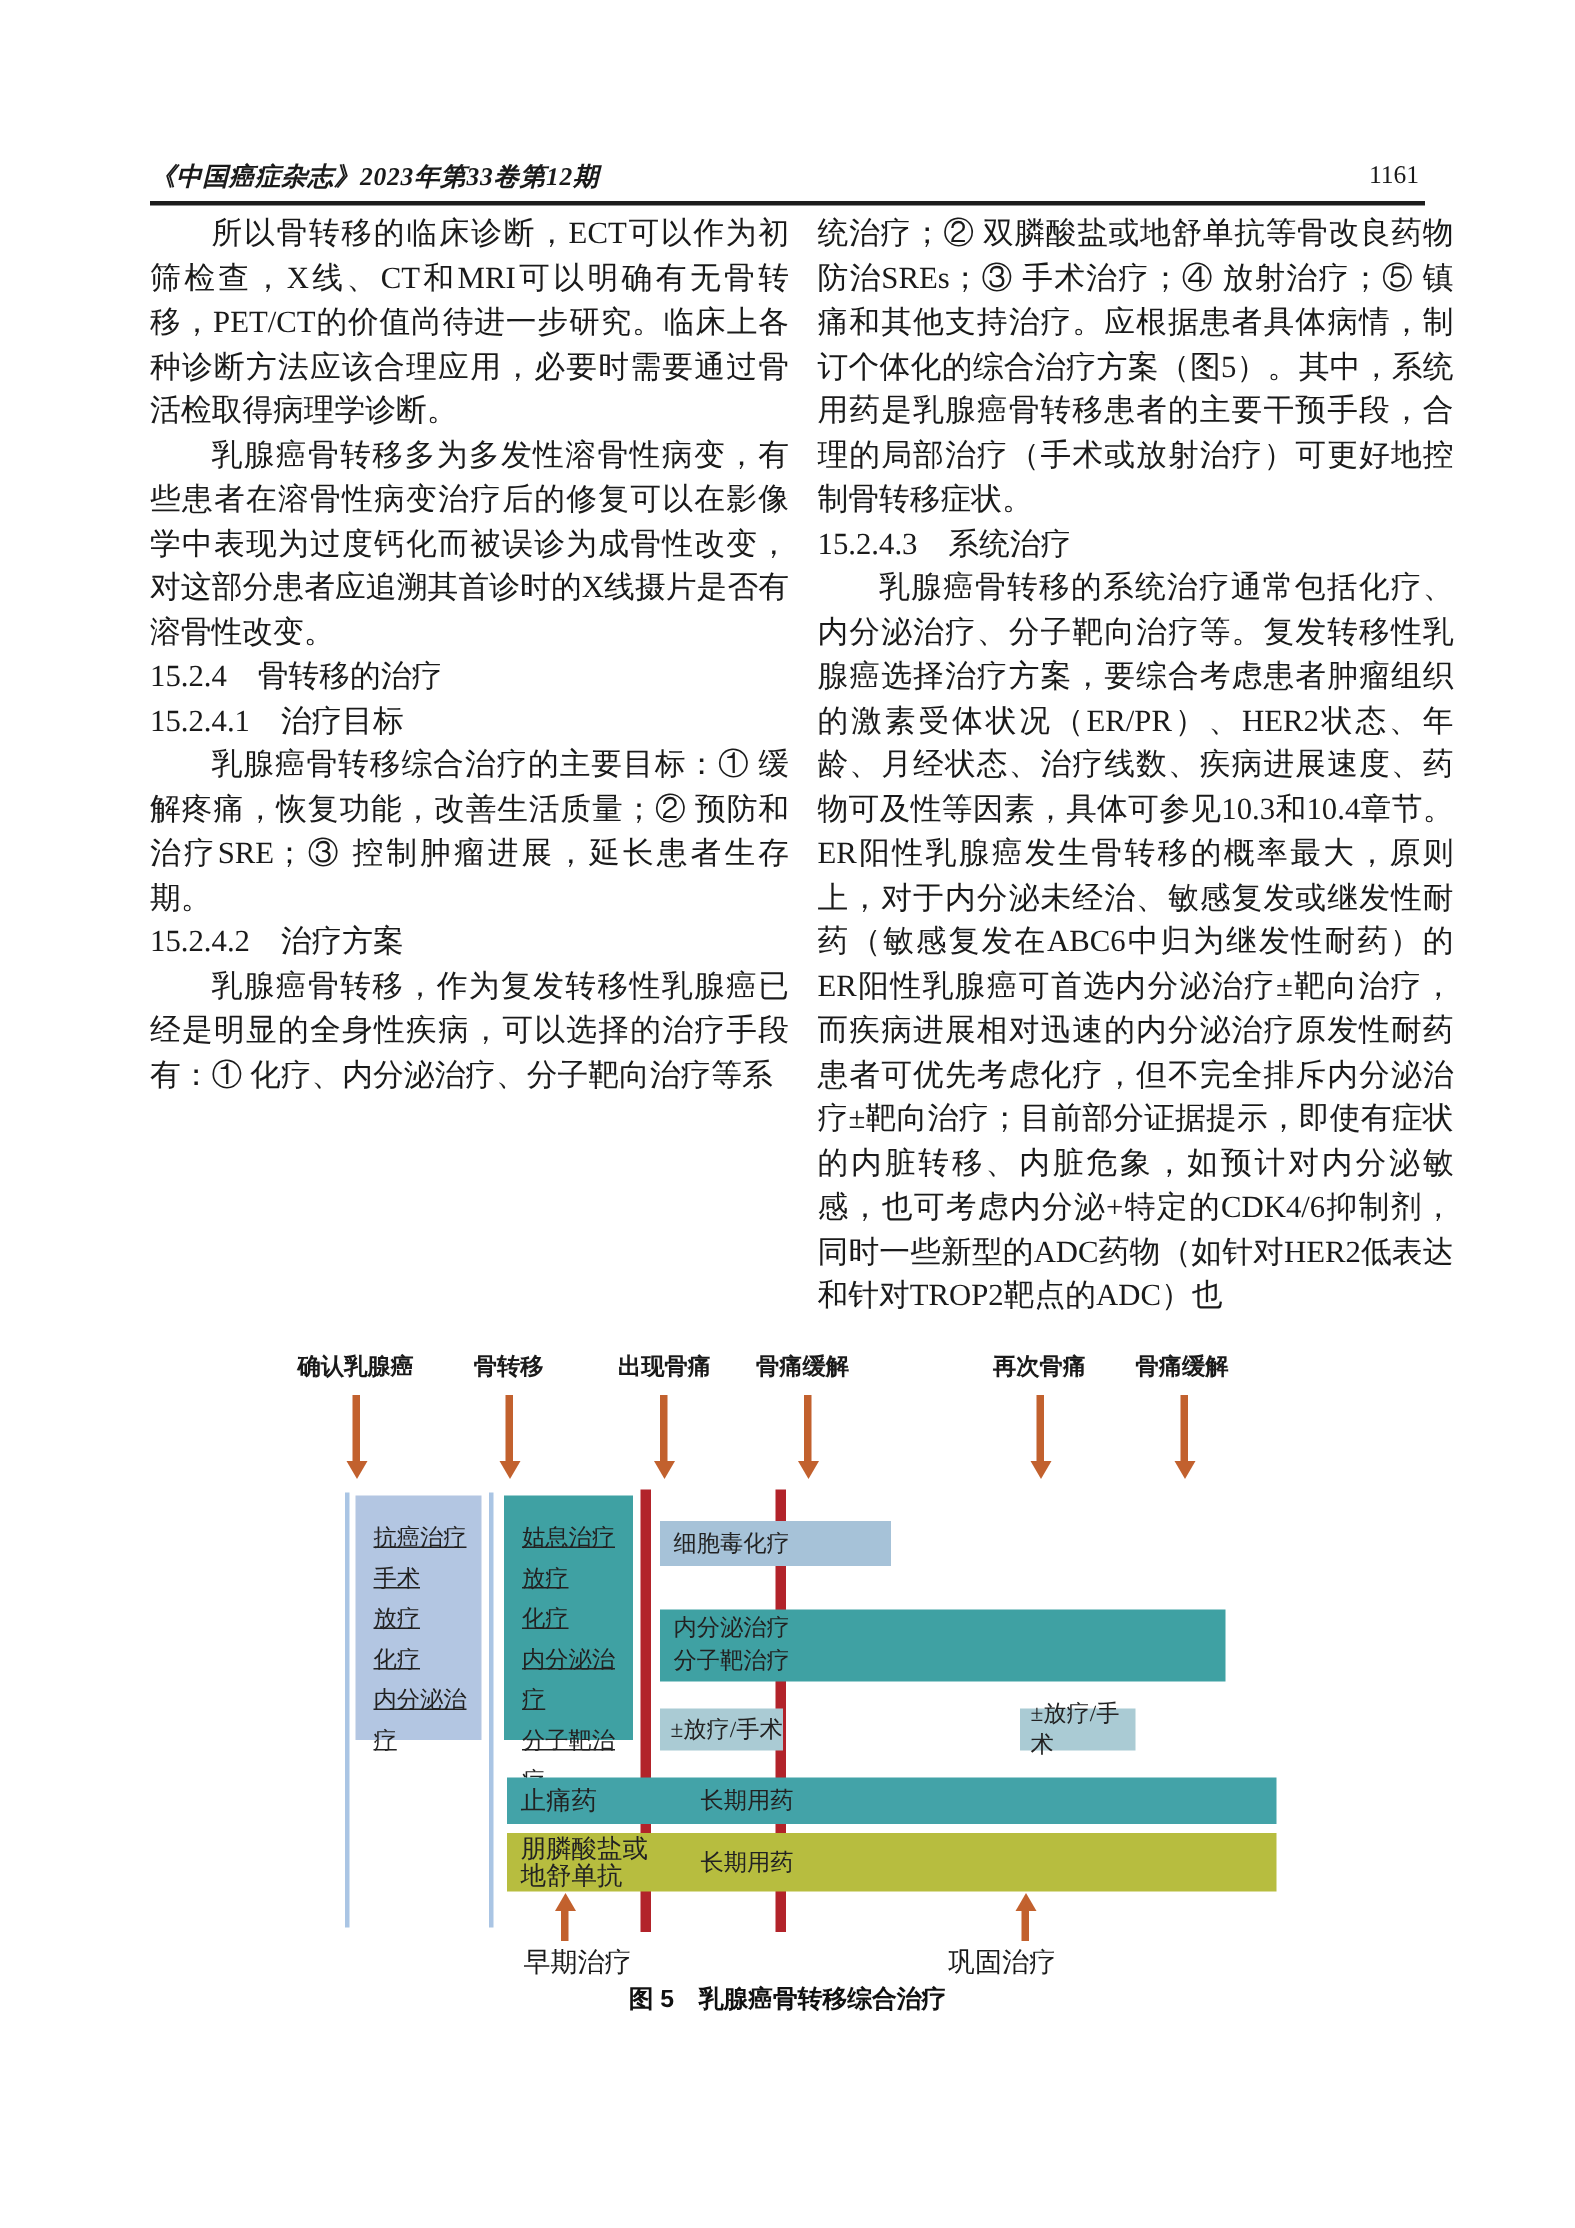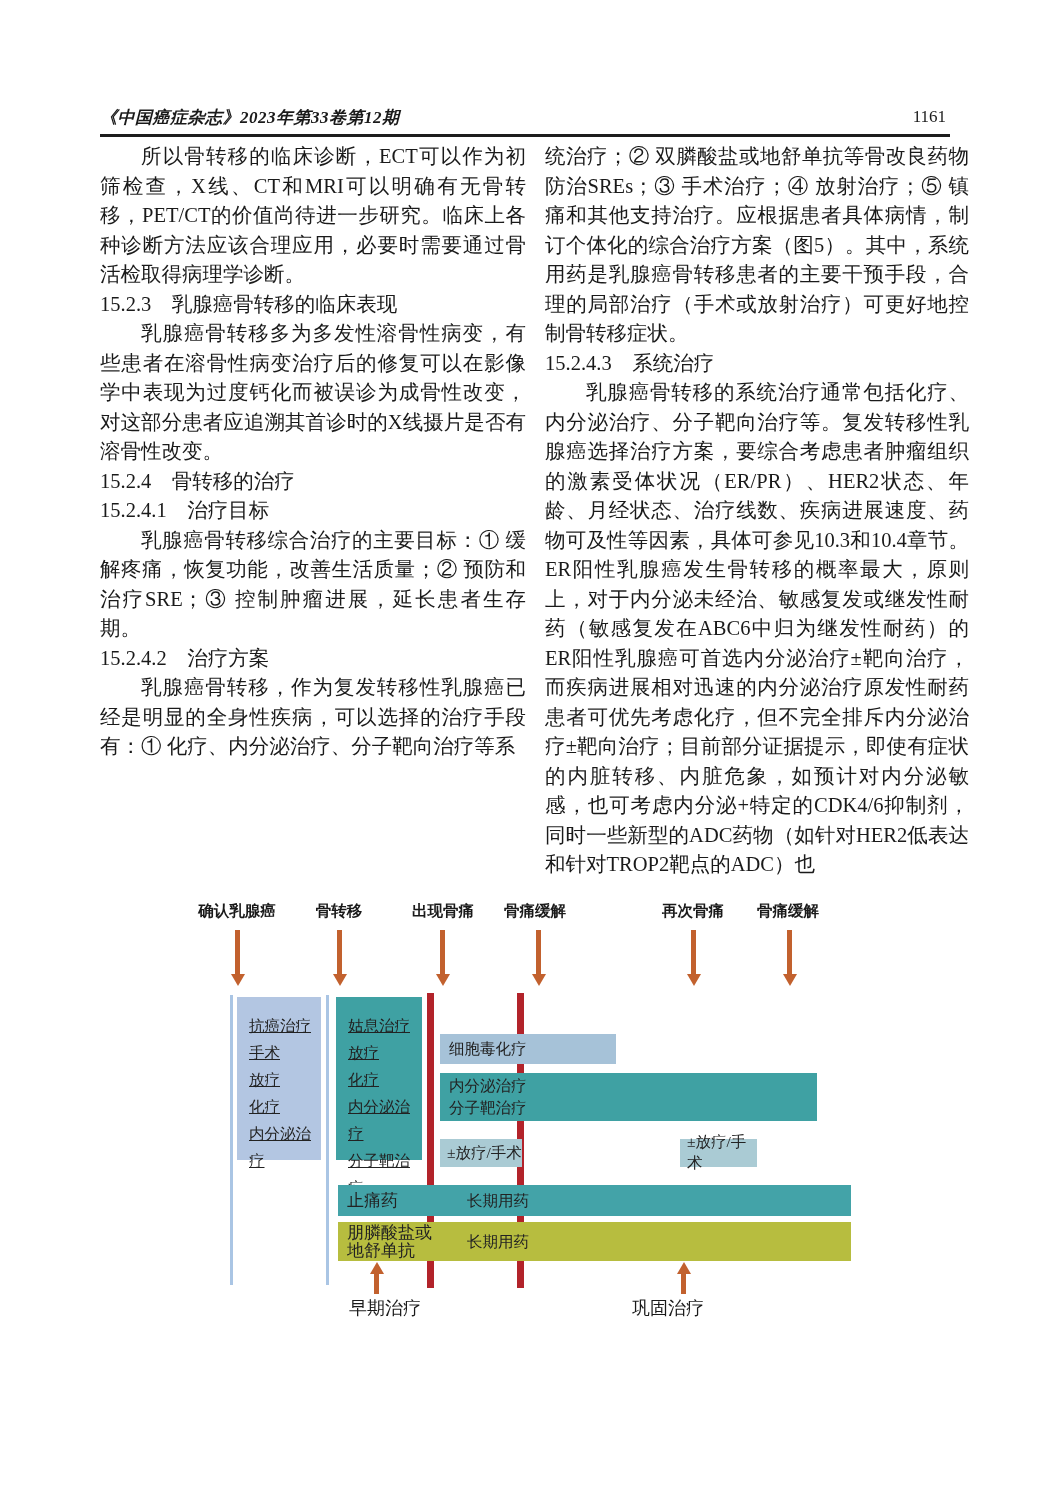--- a/index.html
+++ b/index.html
@@ -26,21 +26,21 @@
   .dn { position:absolute; top:37px; height:44px; width:5px; background:var(--orange,#c2612e); }
   .dn::after { content:""; position:absolute; left:50%; bottom:-12px; transform:translateX(-50%);
                width:0; height:0; border:7px solid transparent; border-bottom:0;
                border-top:12px solid var(--orange,#c2612e); }
   .vline { position:absolute; top:102px; width:3px; height:290px; background:var(--vline,#aac5e4); }
   .redline { position:absolute; top:100px; width:7px; height:295px; background:var(--red,#b2232a); }
   .tbox { position:absolute; top:104px; height:163px; box-sizing:border-box; padding:15px 0 0 12px; line-height:27px; color:#222;text-decoration:underline; }
   .tbox.initial   { left:237px; width:84px; background:var(--periwinkle,#b3c6e2); }
   .tbox.palliative{ left:336px; width:86px; background:var(--teal,#3fa1a3); }
   .bar { position:absolute; box-sizing:border-box; display:flex; align-items:center; color:#222; }
-  .bar-chemo { left:440px; top:121px; width:176px; height:30px; background:var(--steel,#a6c2d8); padding-left:9px;margin-top:20px; }
+  .bar-chemo { left:440px; top:121px; width:154px; height:30px; background:var(--steel,#a6c2d8); padding-left:9px; }
   .bar-endo  { left:440px; top:180px; width:377px; height:48px; background:var(--teal,#3fa1a3); padding-left:9px; line-height:22px; }
   .rtbox { position:absolute; top:246px; height:28px; background:var(--ltteal,#aacbd4); display:flex; align-items:center; padding-left:7px; box-sizing:border-box; color:#222; }
   .rt1 { left:440px; width:82px; }
   .rt2 { left:680px; width:77px; }
   .bar-pain { left:338px; top:292px; width:513px; height:31px; background:var(--teal2,#43a3a8); }
   .bar-bone { left:338px; top:329px; width:513px; height:39px; background:var(--olive,#b7bd3f); }
   .bar-pain .lbl, .bar-bone .lbl { position:absolute; left:9px; top:50%; transform:translateY(-50%); line-height:18px; font-size:17px; }
   .bar-pain .note, .bar-bone .note { position:absolute; left:129px; top:50%; transform:translateY(-50%);text-align:center; }
   .up { position:absolute; top:381px; height:20px; width:5px; background:var(--orange,#c2612e); }
   .up::before { content:""; position:absolute; left:50%; top:-12px; transform:translateX(-50%);
@@ -56,21 +56,20 @@
 <div class="page">
 
   <div class="hdr">
     <span class="journal">《中国癌症杂志》2023年第33卷第12期</span>
     <span class="pageno">1161</span>
   </div>
   <div class="hdr-rule"></div>
 
   <div class="col col-left">
     <p class="ind">所以骨转移的临床诊断，ECT可以作为初筛检查，X线、CT和MRI可以明确有无骨转移，PET/CT的价值尚待进一步研究。临床上各种诊断方法应该合理应用，必要时需要通过骨活检取得病理学诊断。</p>
-    <p class="head">15.2.3　乳腺癌骨转移的临床表现</p>
     <p class="ind">乳腺癌骨转移多为多发性溶骨性病变，有些患者在溶骨性病变治疗后的修复可以在影像学中表现为过度钙化而被误诊为成骨性改变，对这部分患者应追溯其首诊时的X线摄片是否有溶骨性改变。</p>
     <p class="head">15.2.4　骨转移的治疗</p>
     <p class="head">15.2.4.1　治疗目标</p>
     <p class="ind">乳腺癌骨转移综合治疗的主要目标：① 缓解疼痛，恢复功能，改善生活质量；② 预防和治疗SRE；③ 控制肿瘤进展，延长患者生存期。</p>
     <p class="head">15.2.4.2　治疗方案</p>
     <p class="ind">乳腺癌骨转移，作为复发转移性乳腺癌已经是明显的全身性疾病，可以选择的治疗手段有：① 化疗、内分泌治疗、分子靶向治疗等系</p>
   </div>
 
   <div class="col col-right">
     <p>统治疗；② 双膦酸盐或地舒单抗等骨改良药物防治SREs；③ 手术治疗；④ 放射治疗；⑤ 镇痛和其他支持治疗。应根据患者具体病情，制订个体化的综合治疗方案（图5）。其中，系统用药是乳腺癌骨转移患者的主要干预手段，合理的局部治疗（手术或放射治疗）可更好地控制骨转移症状。</p>
@@ -137,15 +136,16 @@
         <span>地舒单抗</span>
       </span>
       <span class="note">长期用药</span>
     </div>
 
     <div class="up" style="left:374px"></div>
     <div class="up" style="left:681px"></div>
     <div class="blabel" style="left:385px">早期治疗</div>
     <div class="blabel" style="left:668px">巩固治疗</div>
 
+    <div class="caption">图 5　乳腺癌骨转移综合治疗</div>
   </div>
 
 </div>
 
 </body></html>

